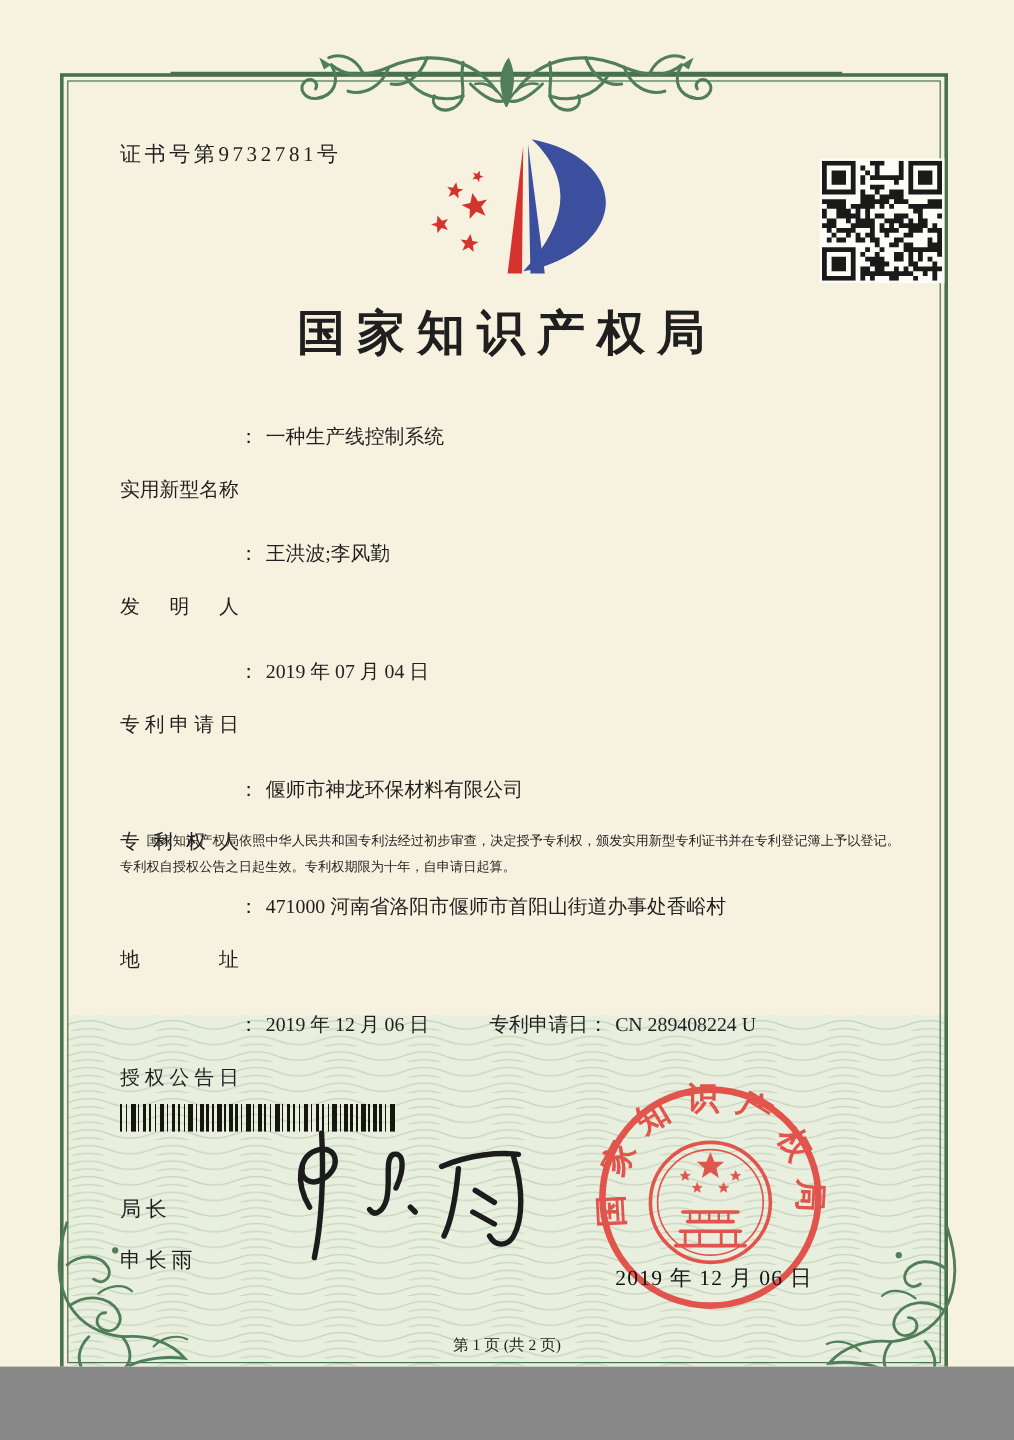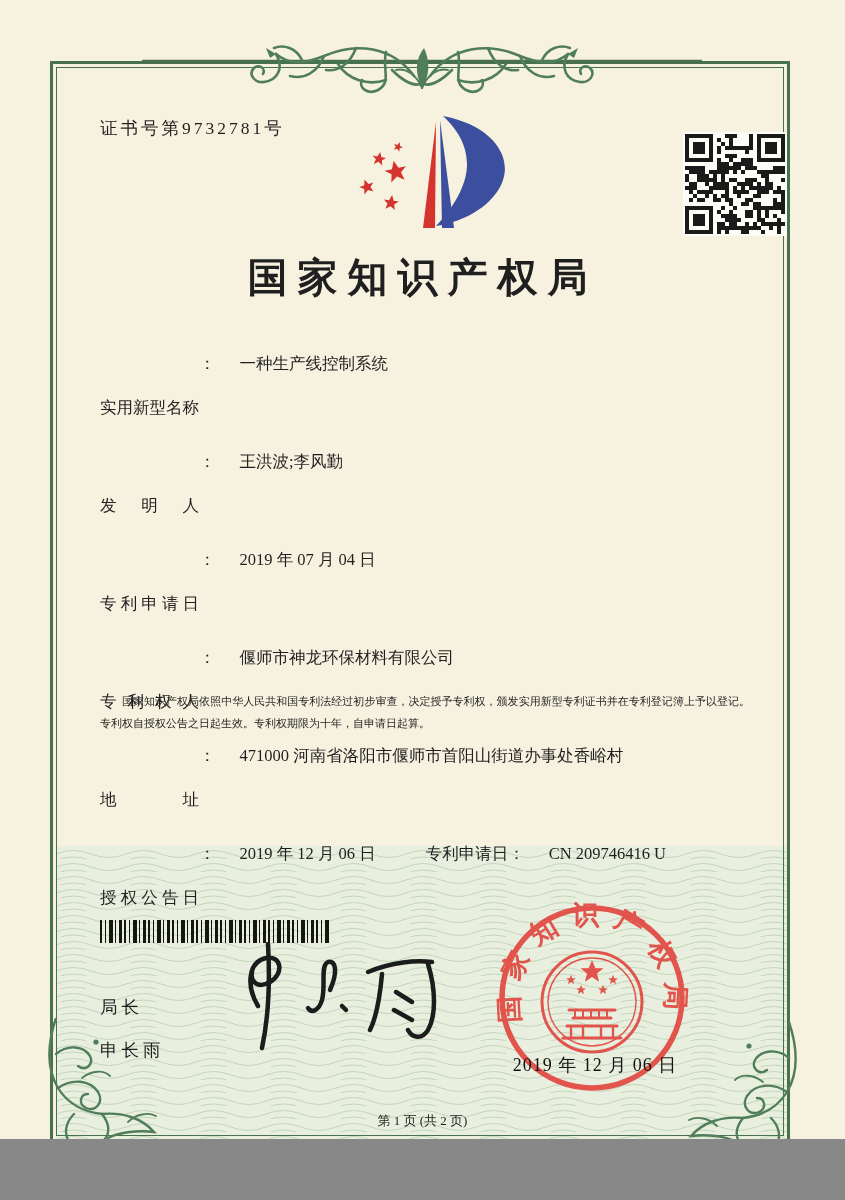--- a/index.html
+++ b/index.html
@@ -26,21 +26,21 @@
 
   .cert-no{position:absolute; left:100px; top:116px; font-size:17.5px; letter-spacing:3px; z-index:3;}
   .logo{position:absolute; left:350px; top:110px; z-index:3;}
   .qr{position:absolute; left:683px; top:132px; z-index:3; background:#fdfdf8; padding:2px;}
   .title{position:absolute; left:0; top:250px; width:100%; text-align:center;
     font-size:40px; font-weight:bold; letter-spacing:10px; z-index:3;}
 
   .fields{position:absolute; left:100px; top:352px; width:648px; z-index:3; font-size:16.5px;}
   .field-row{line-height:24px; margin-bottom:30px; white-space:nowrap;}
   .flabel{display:inline-block; width:99px; text-align:justify; text-align-last:justify; vertical-align:top;margin-top:44px;}
-  .fvalue{margin-left:24px;}
+  .fvalue{margin-left:6px;}
   .pair2{margin-left:50px;}
 
   .paragraphs{position:absolute; left:100px; top:690px; width:650px; z-index:3;
     font-size:11px; line-height:22px; text-align:justify;}
   .paragraphs p{margin:0 0 4px 0; text-indent:2em;}
 
   .barcode{position:absolute; left:100px; top:920px; width:230px; height:23px; z-index:3;
     background:repeating-linear-gradient(90deg,
       #16160f 0 2px, transparent 2px 5px,
       #16160f 5px 6px, transparent 6px 9px,
@@ -164,21 +164,21 @@
     <div class="field-row">
       <span class="flabel">专利申请日</span><span>：</span><span class="fvalue">2019 年 07 月 04 日</span>
     </div>
     <div class="field-row">
       <span class="flabel">专利权人</span><span>：</span><span class="fvalue">偃师市神龙环保材料有限公司</span>
     </div>
     <div class="field-row">
       <span class="flabel">地址</span><span>：</span><span class="fvalue">471000 河南省洛阳市偃师市首阳山街道办事处香峪村</span>
     </div>
     <div class="field-row">
-      <span class="flabel">授权公告日</span><span>：</span><span class="fvalue">2019 年 12 月 06 日</span><span class="pair2"><span>专利申请日</span><span>：</span><span class="fvalue">CN 209746416 U</span></span>
+      <span class="flabel">授权公告日</span><span>：</span><span class="fvalue">2019 年 12 月 06 日</span><span class="pair2"><span>专利申请日</span><span>：</span><span class="fvalue">CN 289408224 U</span></span>
     </div>
   </div>
 
   <div class="paragraphs">
     <p>国家知识产权局依照中华人民共和国专利法经过初步审查，决定授予专利权，颁发实用新型专利证书并在专利登记簿上予以登记。专利权自授权公告之日起生效。专利权期限为十年，自申请日起算。</p>
   </div>
 
   <div class="barcode"></div>
 
   <div class="director-label">局长</div>

